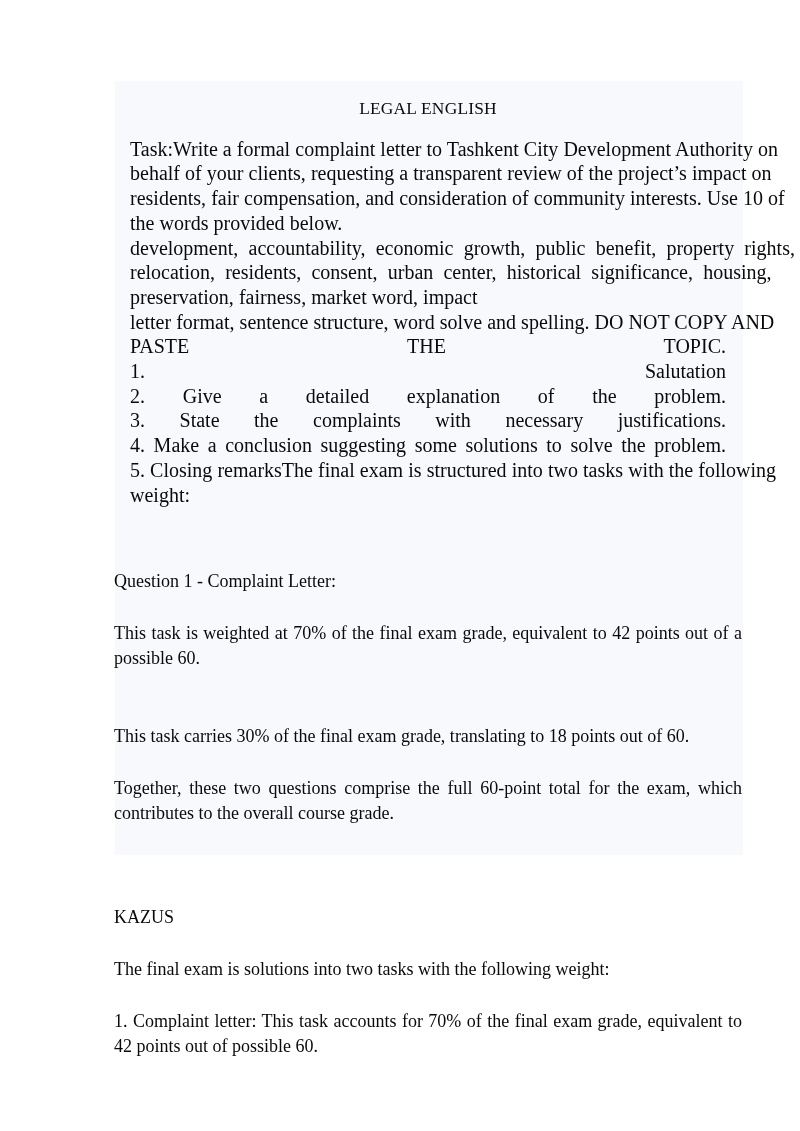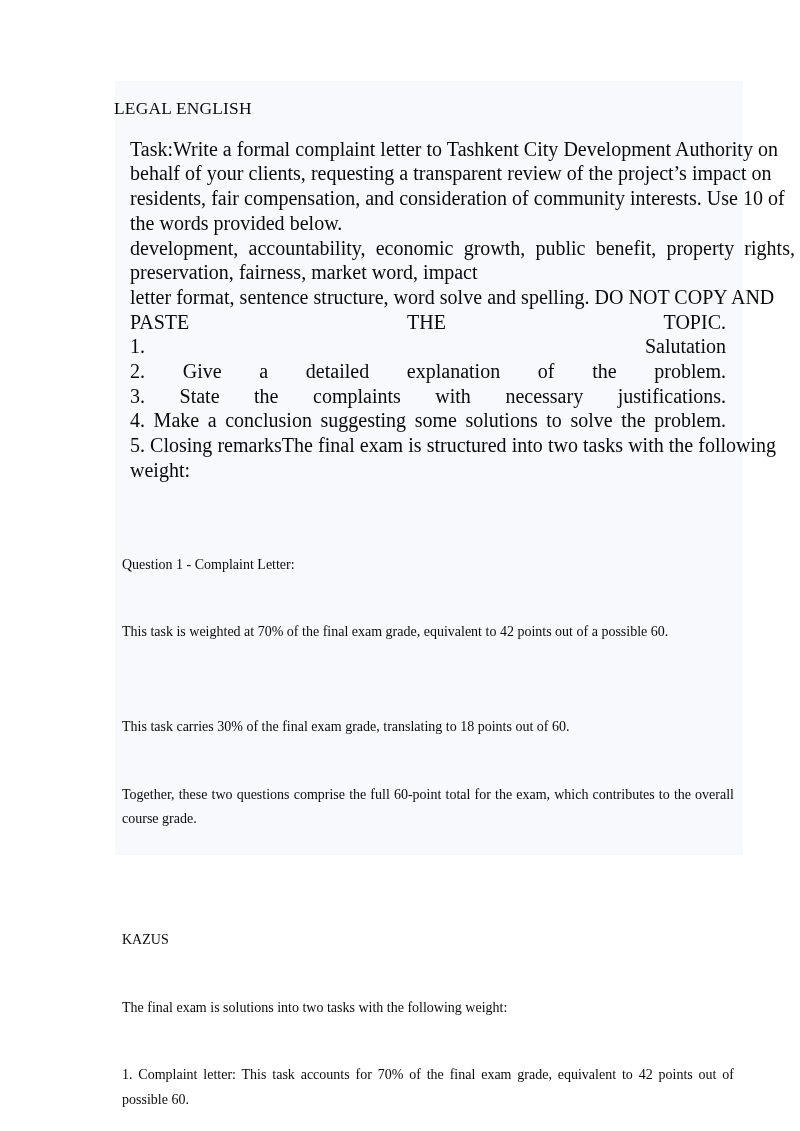--- a/index.html
+++ b/index.html
@@ -39,20 +39,21 @@
   }
 
   .content {
     position: absolute;
     left: 114px;
     top: 96px;
     width: 628px;
   }
 
   .doc-title {
+    text-align: center;
     font-size: 17.4px;
     line-height: 24.7px;
     margin: 0 0 0 0;
     letter-spacing: 0.2px;
   }
 
   
   .justified-block {
     text-align: justify;
     text-align-last: left;
@@ -71,23 +72,23 @@
   .justified-block .ln-last {
     display: block;
     text-align: left;
     text-align-last: left;
   }
 
   
   .para {
     text-align: justify;
     text-align-last: left;
-    font-size: 14px;
+    font-size: 18px;
     line-height: 24.7px;
-    margin: 8px;
+    margin: 0;
     hyphens: none;
   }
   .spacer-md { height: 27px; }
   .spacer-lg { height: 34px; }
   .spacer-xl { height: 46px; }
 
   .nowrapline {
     white-space: nowrap;
   }
 </style>
@@ -101,20 +102,21 @@
 
     <div class="doc-title">LEGAL ENGLISH</div>
 
     <div class="justified-block">
       <span class="ln">Task:Write a formal complaint letter to Tashkent City Development Authority on</span>
       <span class="ln">behalf of your clients, requesting a transparent review of the project’s impact on</span>
       <span class="ln">residents, fair compensation, and consideration of community interests. Use 10 of</span>
       <span class="ln-last">the words provided below.</span>
 
       <span class="ln">development,  accountability,  economic  growth,  public  benefit,  property  rights,</span>
+      <span class="ln">relocation,  residents,  consent,  urban  center,  historical  significance,  housing,</span>
       <span class="ln-last">preservation, fairness, market word, impact</span>
 
       <span class="ln">letter format, sentence structure, word solve and spelling. DO NOT COPY AND</span>
       <span class="ln">PASTE THE TOPIC.</span>
       <span class="ln">1. Salutation</span>
       <span class="ln">2. Give a detailed explanation of the problem.</span>
       <span class="ln">3. State the complaints with necessary justifications.</span>
       <span class="ln">4. Make a conclusion suggesting some solutions to solve the problem.</span>
       <span class="ln">5. Closing remarksThe final exam is structured into two tasks with the following</span>
       <span class="ln-last">weight:</span>

